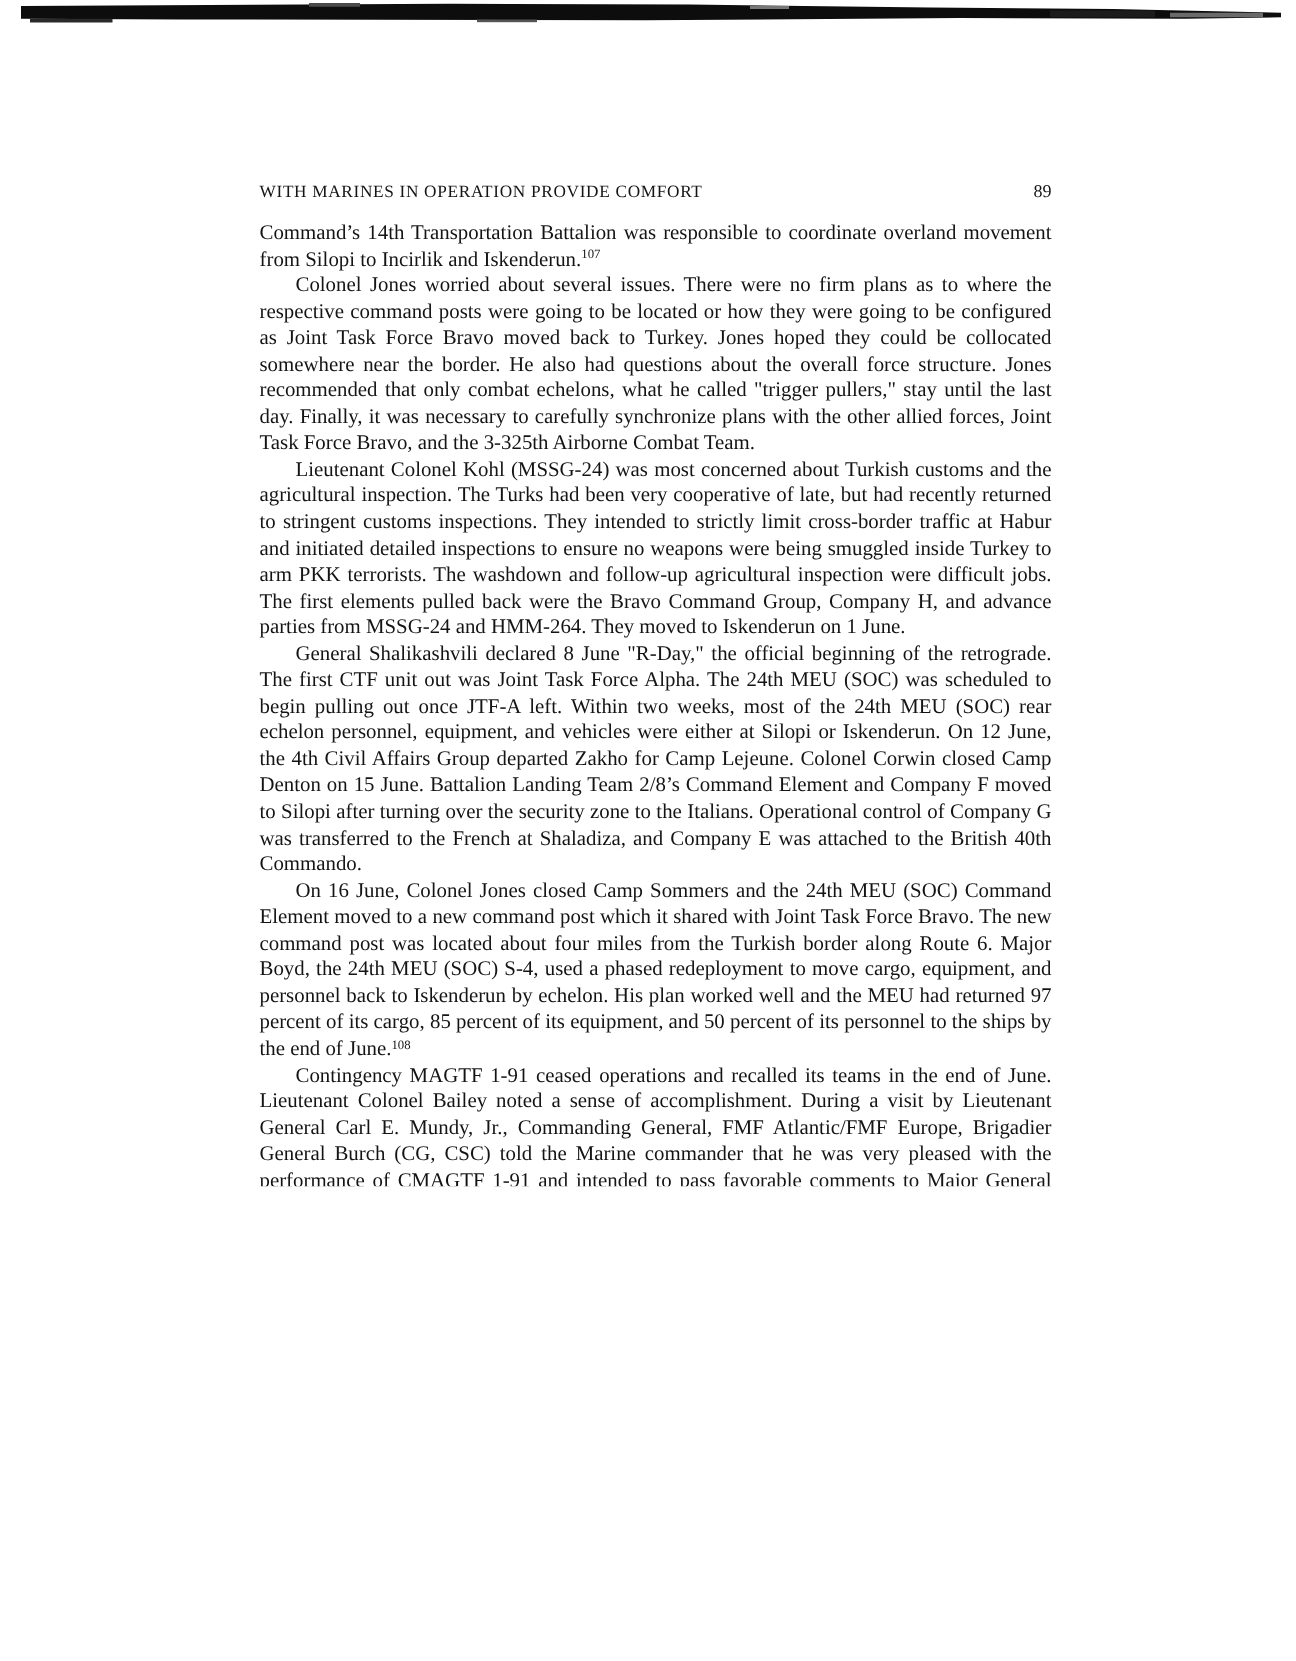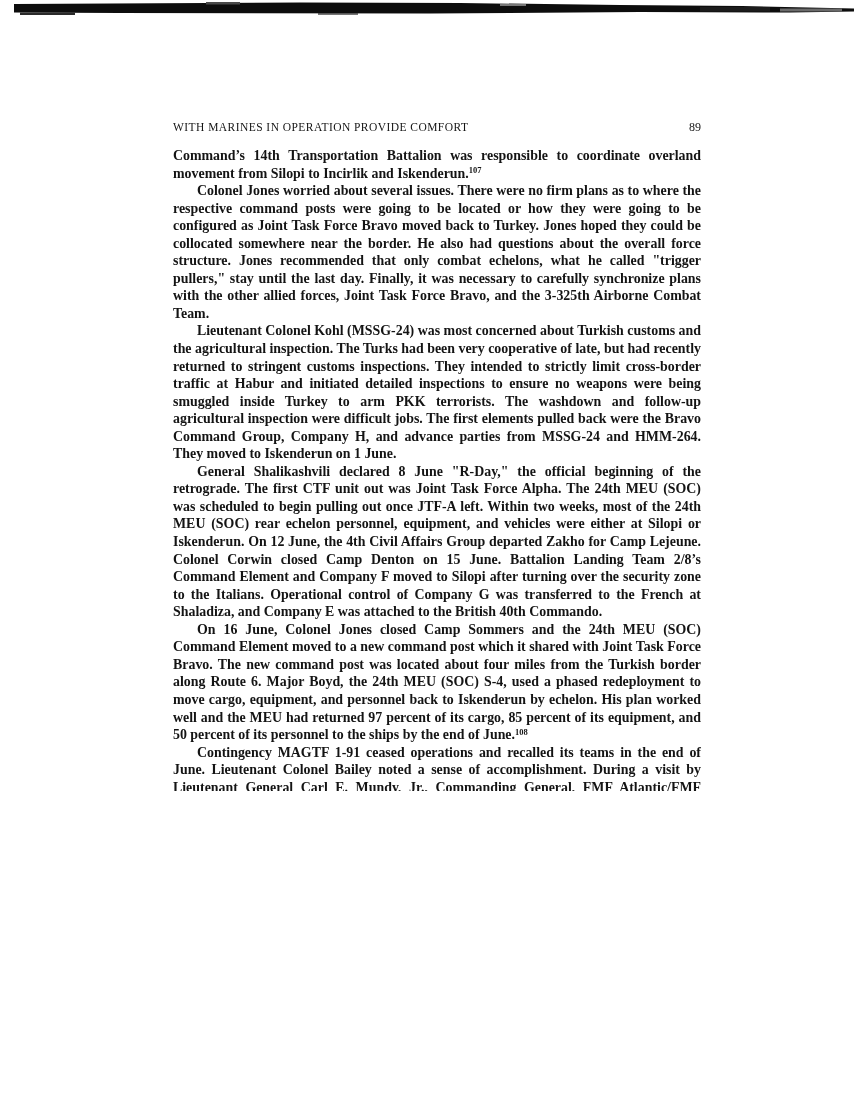--- a/index.html
+++ b/index.html
@@ -46,21 +46,20 @@
     width: 528px;
     font-size: 13.9px;
     line-height: 17.55px;
     text-align: justify;
     color: #141414;
   }
   .page-body p {
     margin: 0;
     padding: 0;
     text-indent: 24px;
-    font-weight: bold;
   }
   .page-body p.no-indent {
     text-indent: 0;
   }
   .page-body sup {
     font-size: 8.5px;
     line-height: 0;
     vertical-align: baseline;
     position: relative;
     top: -0.5em;

